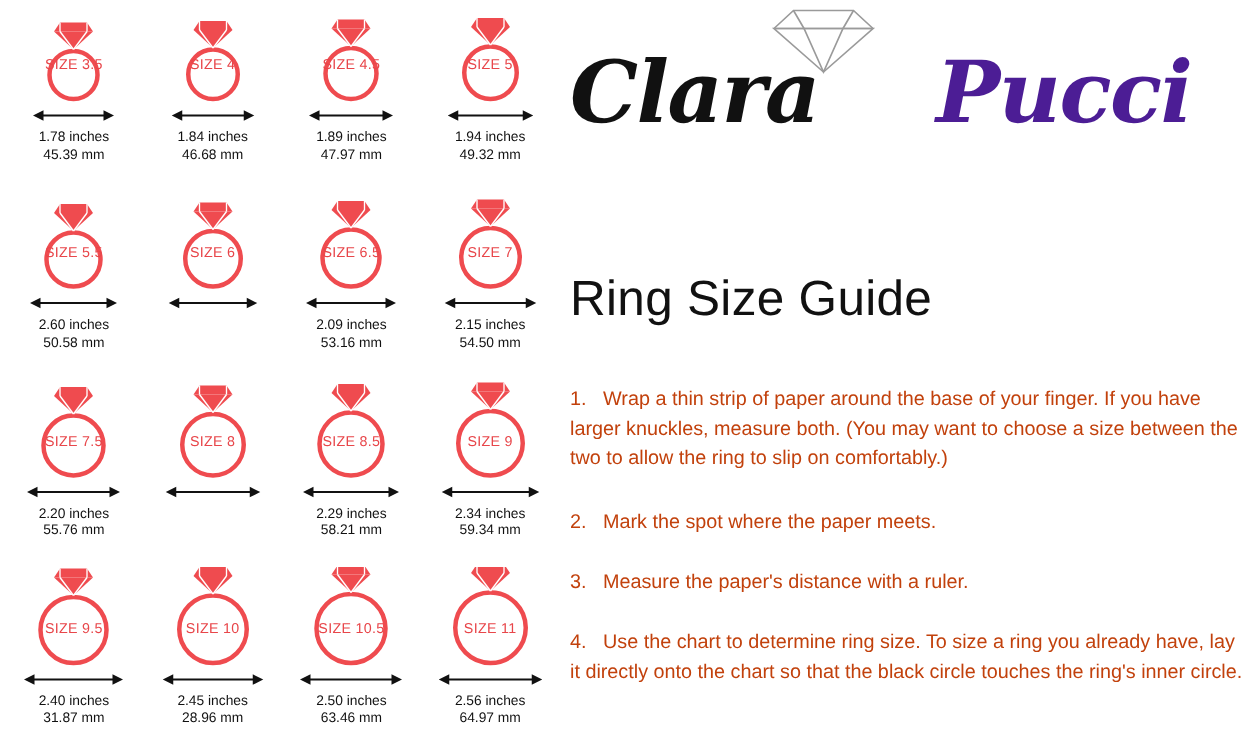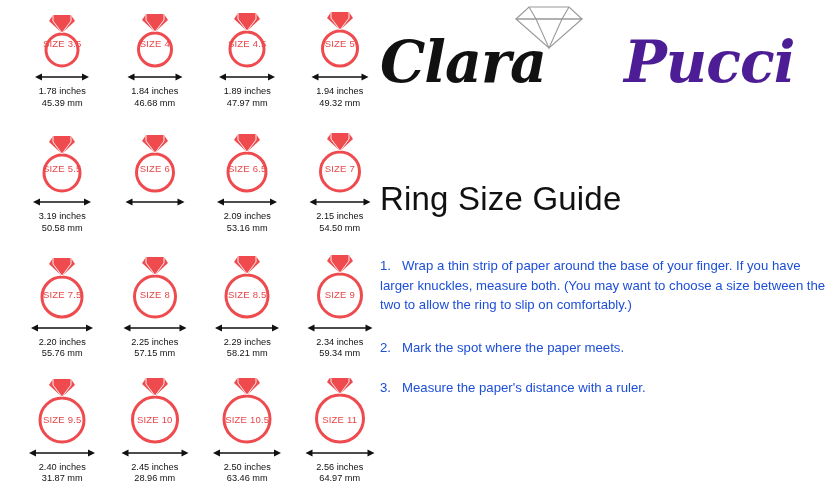--- a/index.html
+++ b/index.html
@@ -18,21 +18,21 @@
 
   
   #page {
     position: relative;
     width: 839px;
     height: 501px;
   }
 
   #ring-grid {
     position: absolute;
-    left: 16px;
+    left: 3px;
     top: 0;
     width: 370px;
     height: 441px;
     display: grid;
     grid-template-columns: repeat(4, 92.5px);
     grid-template-rows: repeat(4, 125.25px);
     text-decoration: underline;
   }
 
   .ring-cell {
@@ -139,21 +139,21 @@
     color: #111;
     letter-spacing: 0.2px;
   }
 
   .step {
     position: absolute;
     left: 8px;
     width: 450px;
     font-size: 13.2px;
     line-height: 19.5px;
-    color: #1d4ed8;
+    color: #c2410c;
   }
   #step-1 { top: 256px; }
   #step-2 { top: 338px; }
   #step-3 { top: 378px; }
   #step-4 { top: 418px; }
 
   .step-num { white-space: pre; }
 </style>
 </head>
 <body>
@@ -275,21 +275,21 @@
             </g>
           </g>
         </svg>
         <div class="size-label">SIZE 5.5</div>
         <svg class="arrow-row" viewBox="0 0 72 10">
           <path d="M12,5 L60,5" stroke="#111" stroke-width="1.4"></path>
           <path d="M7,5 L14,1.5 L14,8.5 Z" fill="#111"></path>
           <path d="M65,5 L58,1.5 L58,8.5 Z" fill="#111"></path>
         </svg>
         <div class="meas">
-          <div>3.19 inches</div>
+          <div>2.60 inches</div>
           <div>50.58 mm</div>
         </div>
       </div>
       <div class="ring-cell">
         <svg class="ring-art" viewBox="0 0 78 66">
           <circle cx="39" cy="45.5" r="18.5" fill="none" stroke="#ef4b4f" stroke-width="3"></circle>
           <g fill="#ef4b4f">
             <path d="M26,14 L52,14 L39,26 Z"></path>
             <path d="M26,14 L30,8 L48,8 L52,14 Z"></path>
             <g stroke="#ffffff" stroke-width="0.9" fill="none">
@@ -395,24 +395,20 @@
               <path d="M48,4 L48,10"></path>
             </g>
           </g>
         </svg>
         <div class="size-label">SIZE 8</div>
         <svg class="arrow-row" viewBox="0 0 72 10">
           <path d="M9.5,5 L62.5,5" stroke="#111" stroke-width="1.4"></path>
           <path d="M4.5,5 L11.5,1.5 L11.5,8.5 Z" fill="#111"></path>
           <path d="M67.5,5 L60.5,1.5 L60.5,8.5 Z" fill="#111"></path>
         </svg>
-        <div class="meas">
-          <div>2.25 inches</div>
-          <div>57.15 mm</div>
-        </div>
       </div>
       <div class="ring-cell">
         <svg class="ring-art" viewBox="0 0 78 66">
           <circle cx="39" cy="43" r="21" fill="none" stroke="#ef4b4f" stroke-width="3"></circle>
           <g fill="#ef4b4f">
             <path d="M26,9 L52,9 L39,21 Z"></path>
             <path d="M26,9 L30,3 L48,3 L52,9 Z"></path>
             <g stroke="#ffffff" stroke-width="0.9" fill="none">
               <path d="M30,9 L39,21"></path>
               <path d="M48,9 L39,21"></path>
@@ -582,15 +578,19 @@
       <span class="step-text">Wrap a thin strip of paper around the base of your finger. If you have larger knuckles, measure both. (You may want to choose a size between the two to allow the ring to slip on comfortably.)</span>
     </div>
     <div class="step" id="step-2">
       <span class="step-num">2.  </span>
       <span class="step-text">Mark the spot where the paper meets.</span>
     </div>
     <div class="step" id="step-3">
       <span class="step-num">3.  </span>
       <span class="step-text">Measure the paper's distance with a ruler.</span>
     </div>
+    <div class="step" id="step-4">
+      <span class="step-num">4.  </span>
+      <span class="step-text">Use the chart to determine ring size. To size a ring you already have, lay it directly onto the chart so that the black circle touches the ring's inner circle.</span>
+    </div>
 
   </div>
 </div>
 
 </body></html>

